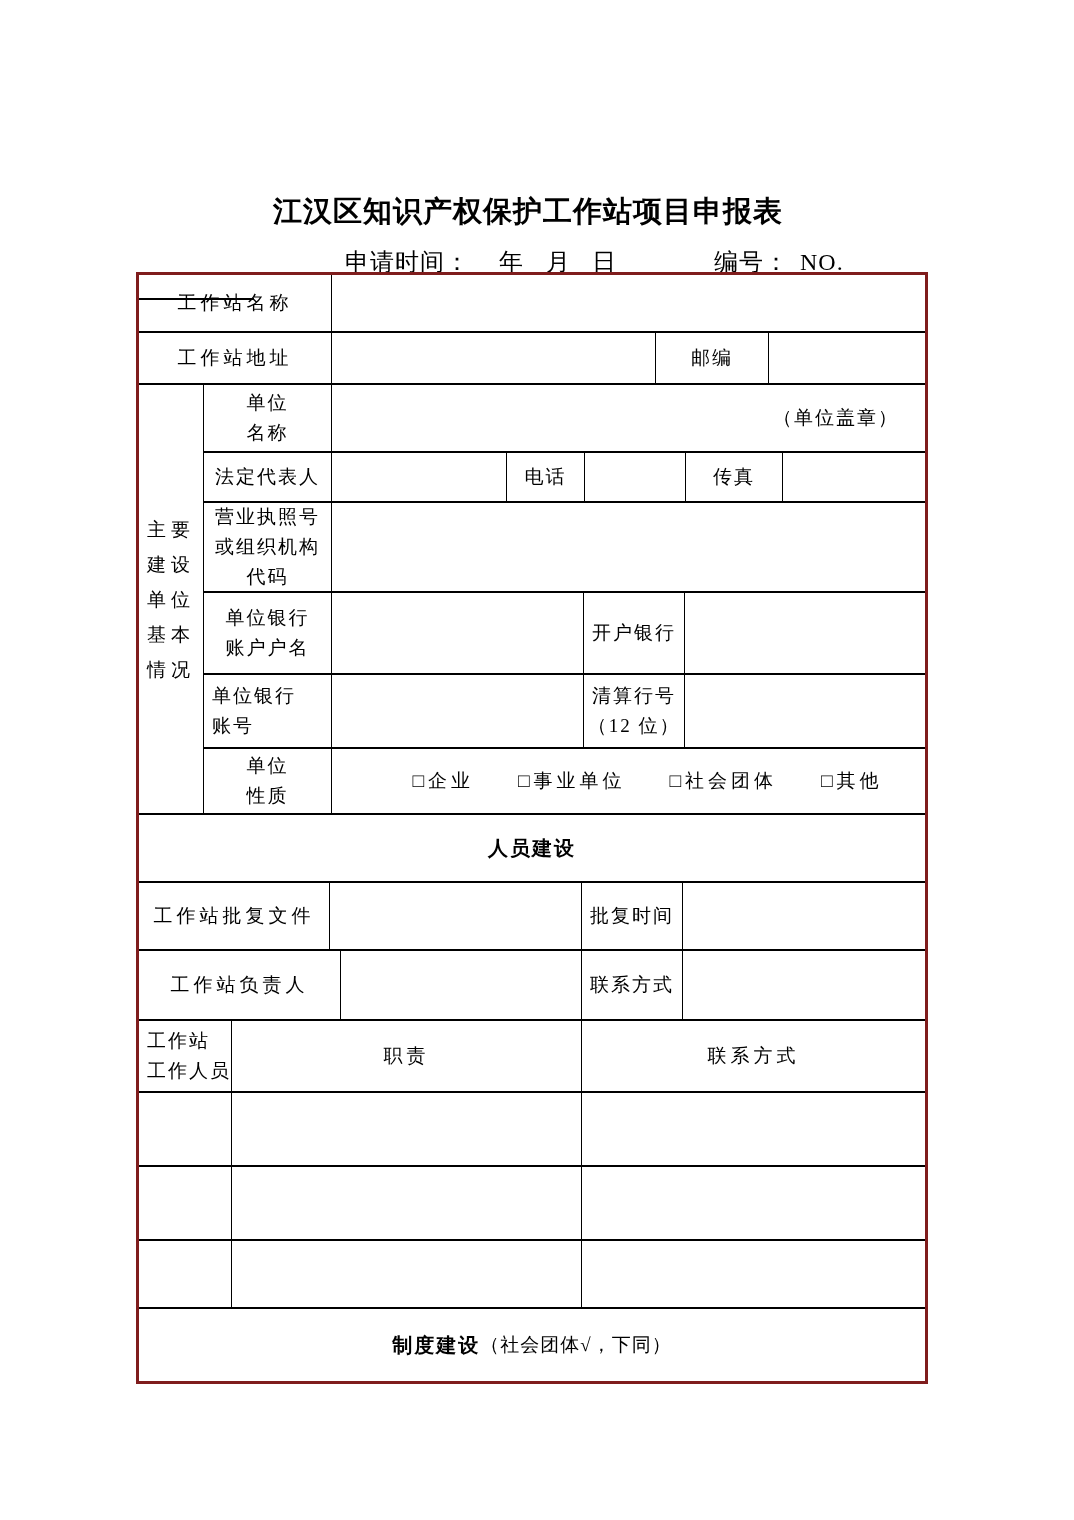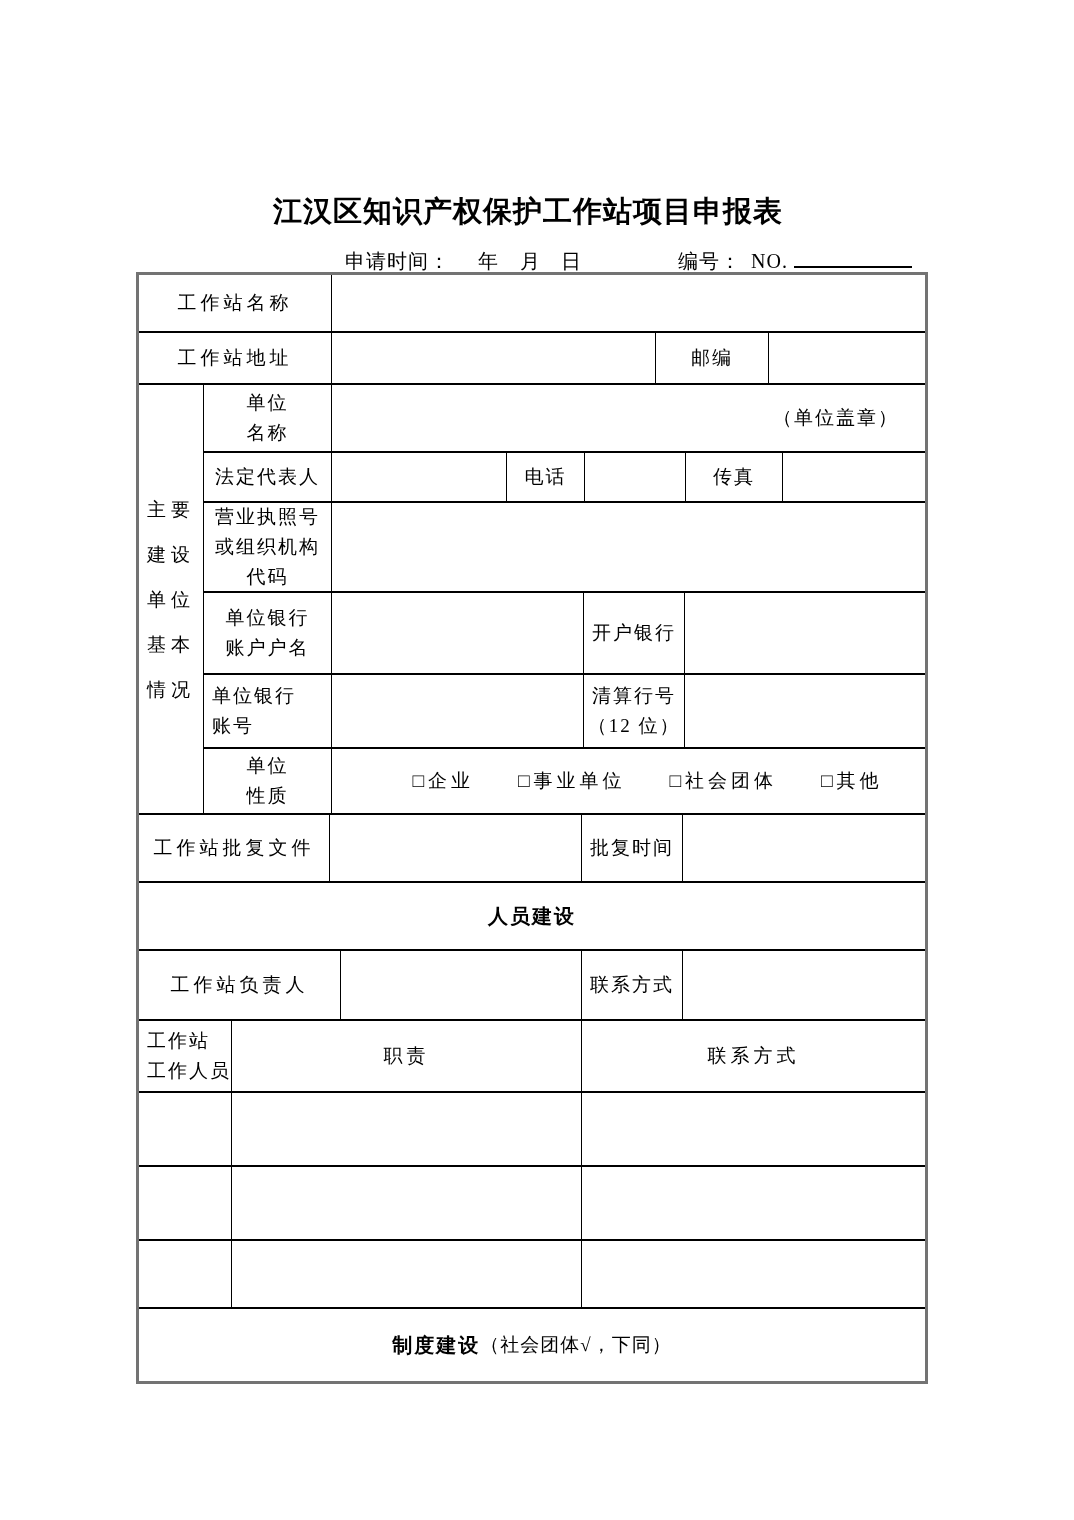--- a/index.html
+++ b/index.html
@@ -15,38 +15,38 @@
     overflow:hidden;
   }
   .doc-title {
     position:absolute; left:128px; top:188px; width:792px;
     margin:4px; text-align:center;
     font-size:29px; font-weight:bold; letter-spacing:1px;
     white-space:nowrap;
   }
   .doc-subtitle {
     position:absolute; left:136px; top:246px; width:792px;
-    font-size:20px; letter-spacing:1px;
+    font-size:24px; letter-spacing:1px;
     padding-left:0;
   }
   .doc-subtitle .seg { display:inline-block; }
   .st-apply { margin-left:209px; }
   .st-year  { margin-left:22px; }
   .st-month { margin-left:15px; }
   .st-day   { margin-left:14px; }
   .st-no    { margin-left:90px; }
   .st-nopfx { margin-left:4px; font-family:"Liberation Serif","DejaVu Serif",serif; }
   .blank-line {
     display:inline-block; width:118px; height:20px;
     border-bottom:2px solid #000; vertical-align:baseline;
   }
 
   .tbl {
     position:absolute; left:136px; top:272px; width:792px;
-    border:3px solid #737373;
+    border:3px solid #7f1d1d;
     box-sizing:border-box;
     display:flex; flex-direction:column;
     font-size:19px;
   }
   .row { display:flex; }
   .tbl > .row + .row { border-top:2px solid #000; }
   .sub > .row + .row { border-top:2px solid #000; }
   .row > * + * { border-left:1.5px solid #000; }
   .c {
     box-sizing:border-box;
@@ -55,21 +55,21 @@
     white-space:pre-line;
     letter-spacing:2px;
     line-height:30px;
   }
   .c.flex1 { flex:1; }
   .c.left { justify-content:flex-start; text-align:left; padding-left:8px; }
   .c.wide { letter-spacing:4px; }
   .sub { flex:1; display:flex; flex-direction:column; box-sizing:border-box; }
   .vlabel {
     letter-spacing:5px;
-    line-height:45px;
+    line-height:35px;
     text-align:right;
   }
   .seal-cell {
     justify-content:flex-end; padding-right:26px;
   }
   .section-title { font-weight:bold; font-size:20px; letter-spacing:2px; }
   .note { font-weight:normal; font-size:19px; letter-spacing:1px; }
   .opts {
     flex:1; box-sizing:border-box;
     display:flex; align-items:center; justify-content:center;
@@ -166,28 +166,28 @@
             <span class="opt">□事业单位</span>
             <span class="opt">□社会团体</span>
             <span class="opt">□其他</span>
           </div>
         </div>
 
       </div>
     </div>
 
     <div class="row" style="height:66px">
+      <div class="c flex1 section-title">人员建设</div>
+    </div>
+
+    <div class="row" style="height:66px">
       <div class="c wide" style="width:190px">工作站批复文件</div>
       <div class="c" style="width:252px"></div>
       <div class="c" style="width:101px">批复时间</div>
       <div class="c flex1"></div>
-    </div>
-
-    <div class="row" style="height:66px">
-      <div class="c flex1 section-title">人员建设</div>
     </div>
 
     <div class="row" style="height:68px">
       <div class="c wide" style="width:201px">工作站负责人</div>
       <div class="c" style="width:241px"></div>
       <div class="c" style="width:101px">联系方式</div>
       <div class="c flex1"></div>
     </div>
 
     <div class="row" style="height:70px">

